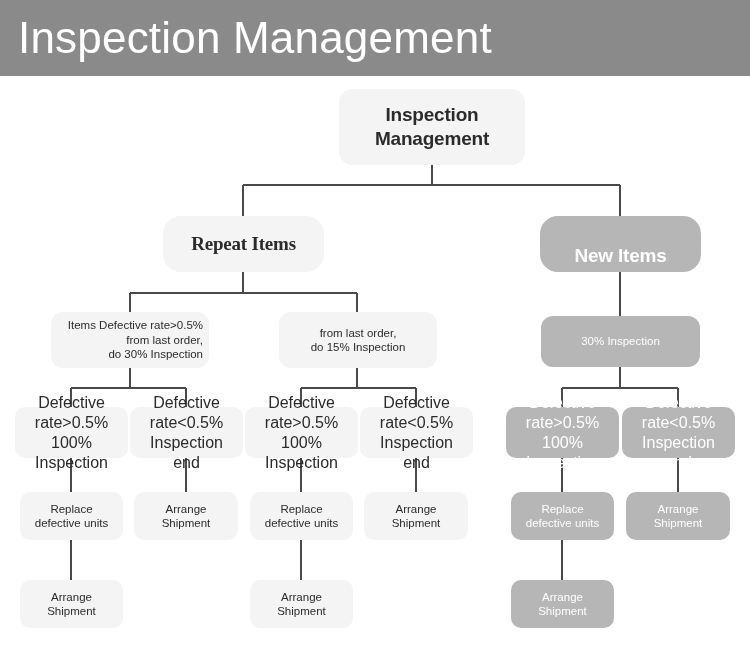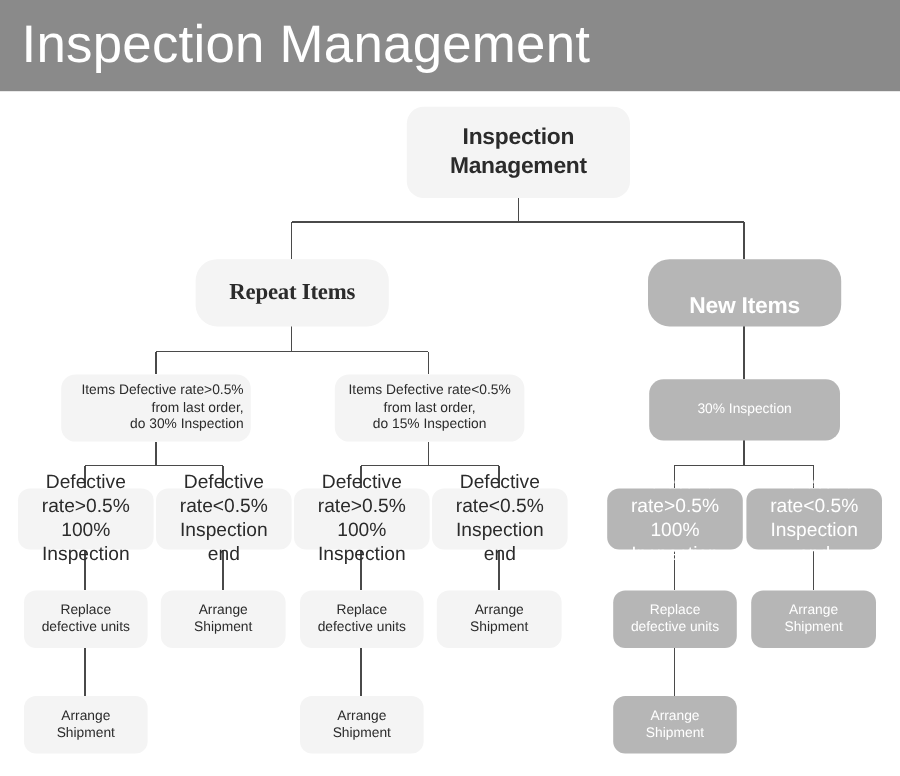--- a/index.html
+++ b/index.html
@@ -162,21 +162,20 @@
     <div class="node v-light t-rule" style="left:51px; top:236px; width:158px; height:56px; border-radius:12px;text-align:right;">
       <span class="lines">
         <span class="ln">Items Defective rate&gt;0.5%</span>
         <span class="ln">from last order,</span>
         <span class="ln">do 30% Inspection</span>
       </span>
     </div>
 
     <div class="node v-light t-rule" style="left:279px; top:236px; width:158px; height:56px; border-radius:12px;">
       <span class="lines">
-        <span class="ln">Items Defective rate&lt;0.5%</span>
         <span class="ln">from last order,</span>
         <span class="ln">do 15% Inspection</span>
       </span>
     </div>
 
     <div class="node v-gray t-rule" style="left:541px; top:240px; width:159px; height:51px; border-radius:12px;">
       <span class="lines">
         <span class="ln">30% Inspection</span>
       </span>
     </div>

